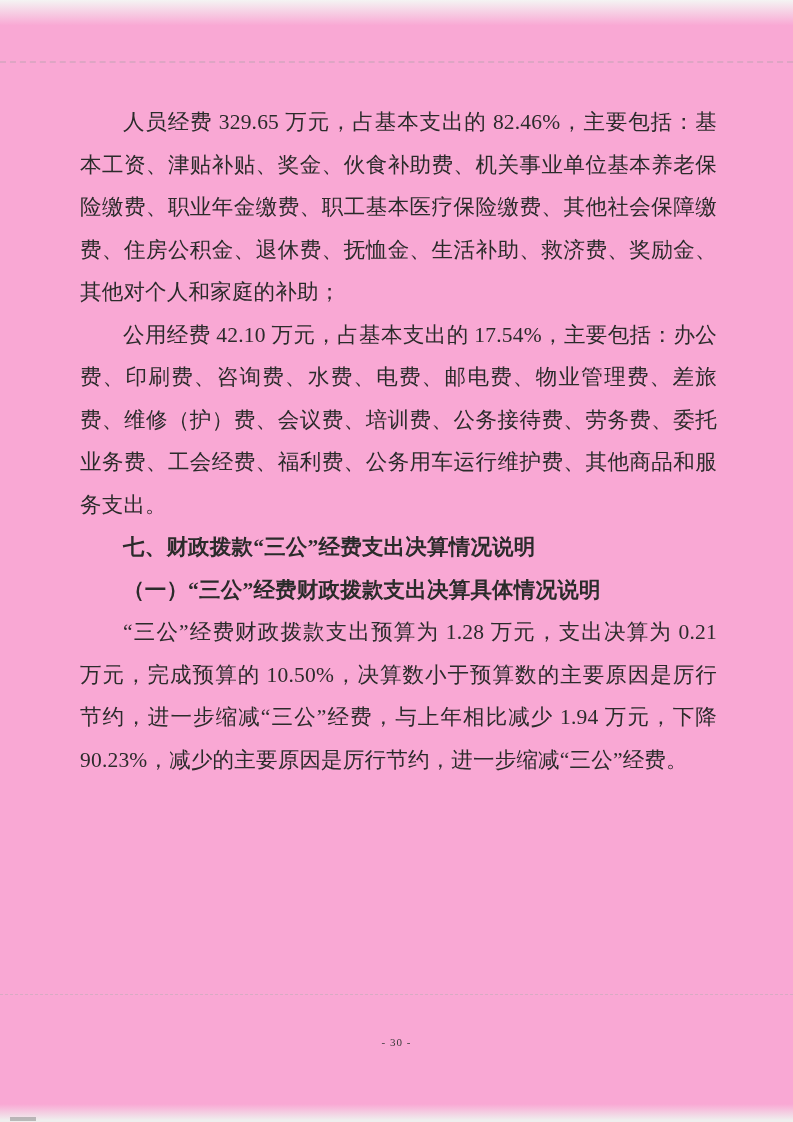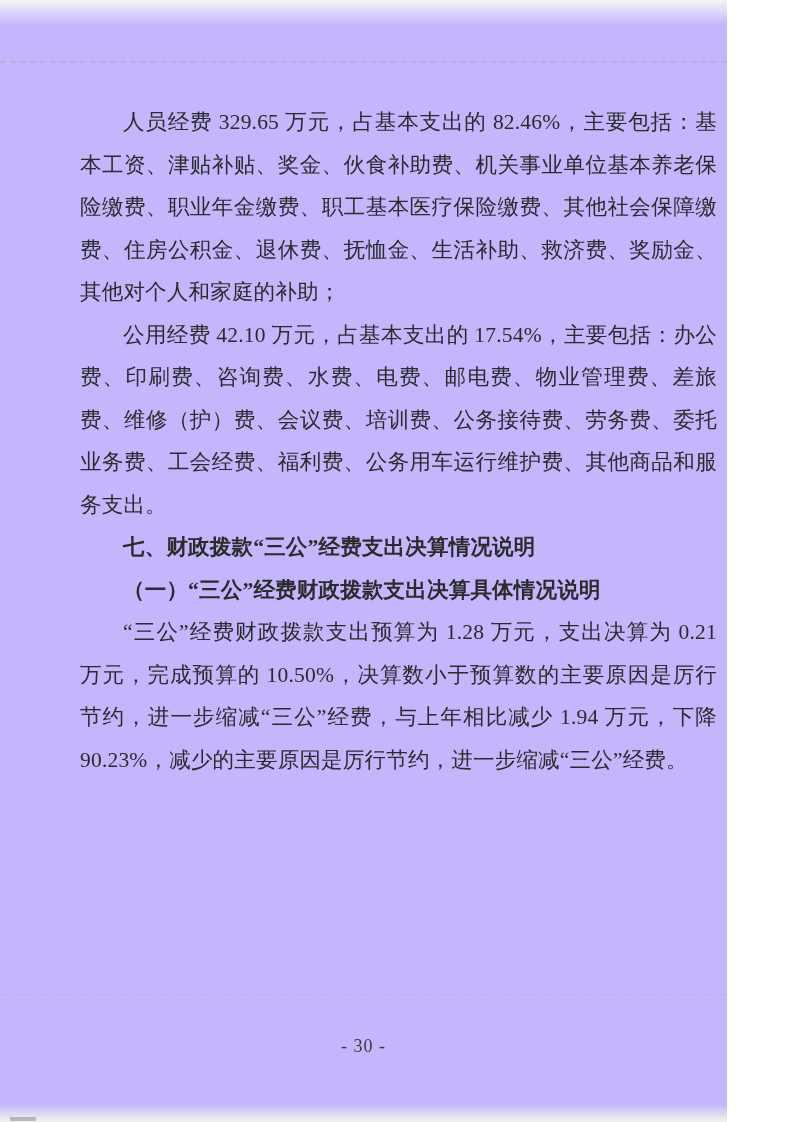--- a/index.html
+++ b/index.html
@@ -2,23 +2,23 @@
 <html lang="zh"><head>
 <meta charset="utf-8">
 <style>
   html, body {
     margin: 0;
     padding: 0;
     background: #ffffff;
   }
   .page {
     position: relative;
-    width: 727px;
+    width: 793px;
     height: 1122px;
-    background: #c4b5fd;
+    background: #f9a8d4;
     overflow: hidden;
     font-family: "Liberation Serif", "DejaVu Serif", serif;
     color: #2b2b2b;
   }
   
   .page::before {
     content: "";
     position: absolute;
     left: 0; top: 0;
     width: 100%; height: 30px;
@@ -56,21 +56,21 @@
   }
   .heading {
     font-weight: bold;
   }
   .footer {
     position: absolute;
     top: 1036px;
     left: 0;
     width: 100%;
     text-align: center;
-    font-size: 18px;
+    font-size: 11px;
     color: #3a3a3a;
     letter-spacing: 1px;
   }
   .bottom-band {
     position: absolute;
     bottom: 0;
     left: 0;
     width: 100%;
     height: 18px;
     background: linear-gradient(to bottom, rgba(240,240,239,0) 0%, #efefee 90%);

